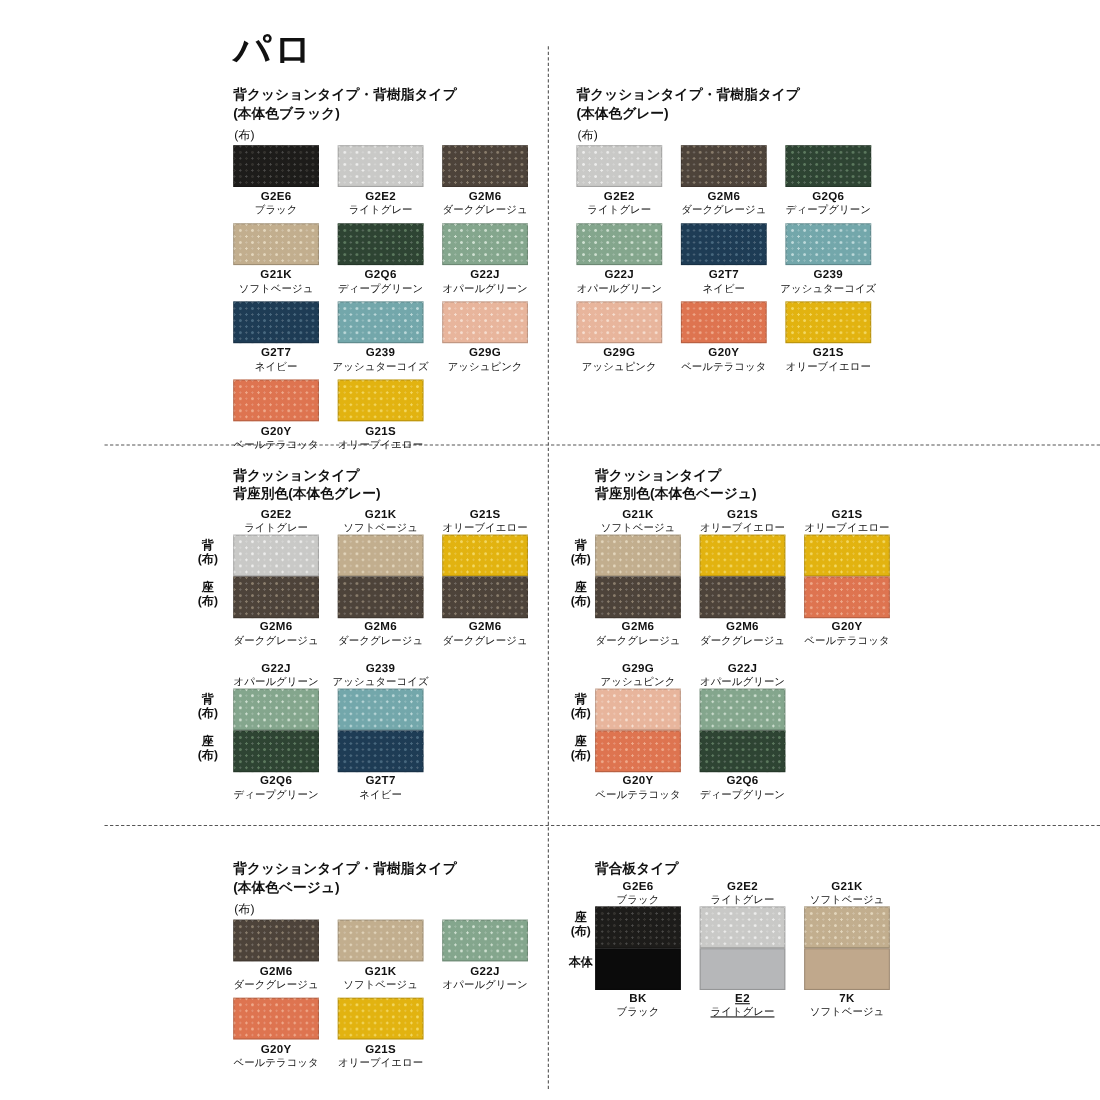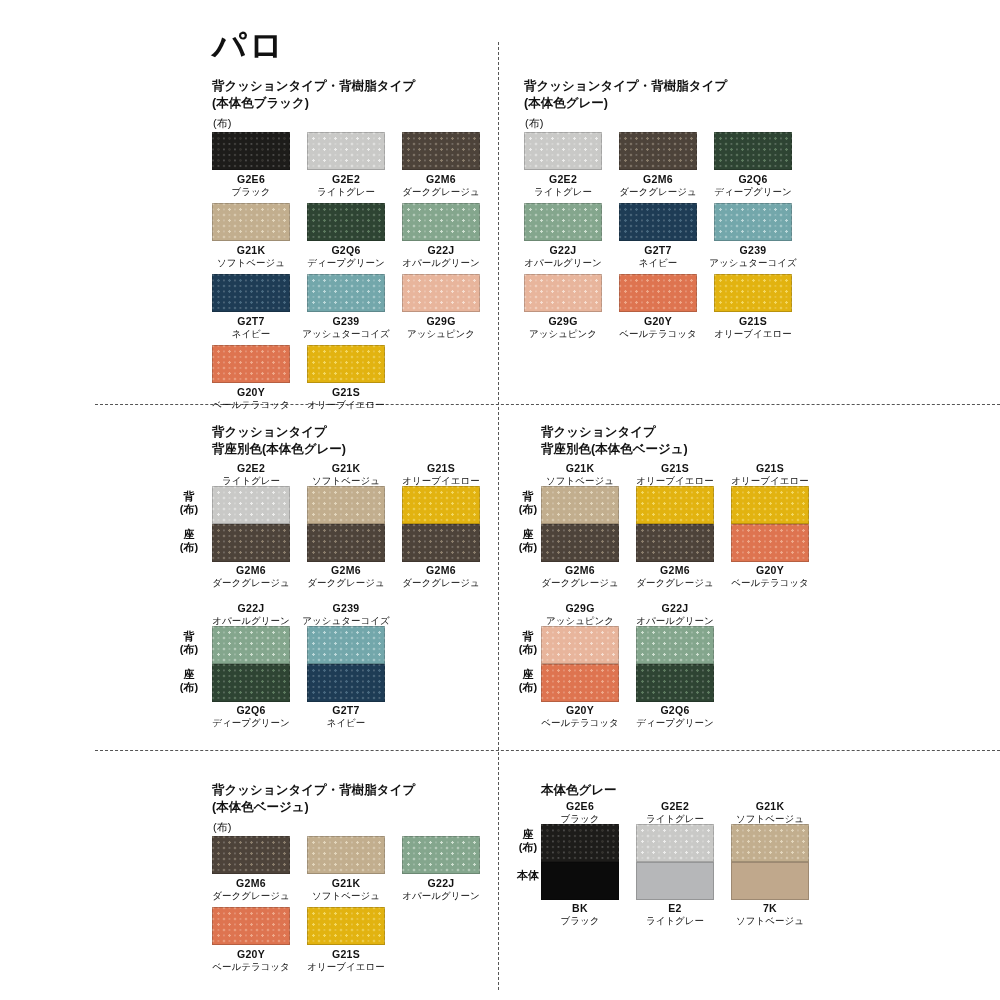--- a/index.html
+++ b/index.html
@@ -89,21 +89,21 @@
 
   <div class="sect-title" style="left:212px;top:424px;">背クッションタイプ
 背座別色(本体色グレー)</div>
   <div class="sect-title" style="left:541px;top:424px;">背クッションタイプ
 背座別色(本体色ベージュ)</div>
 
   <div class="sect-title" style="left:212px;top:782px;">背クッションタイプ・背樹脂タイプ
 (本体色ベージュ)</div>
   <div class="sub-nuno" style="left:213px;top:822px;">(布)</div>
 
-  <div class="sect-title" style="left:541px;top:782px;">本体色グレー</div>
+  <div class="sect-title" style="left:541px;top:782px;">背合板タイプ</div>
 
   <div id="layers">
       <div class="sw" style="left: 212px; top: 132px; background-color: rgb(29, 28, 26); background-image: radial-gradient(rgb(51, 49, 45) 1.1px, transparent 1.3px), radial-gradient(rgb(51, 49, 45) 0.9px, transparent 1.1px), radial-gradient(rgba(255, 255, 255, 0.2) 0.8px, transparent 1px); background-size: 11px 11px, 11px 11px, 5.5px 5.5px; background-position: 0px 0px, 5.5px 5.5px, 2.7px 2.7px;"></div>
       <div class="cap" style="left: 196px; top: 173px;">
         <span class="code">G2E6</span>
         <span class="nm">ブラック</span>
       </div>
       <div class="sw" style="left: 307px; top: 132px; background-color: rgb(201, 201, 199); background-image: radial-gradient(rgb(237, 237, 236) 1.1px, transparent 1.3px), radial-gradient(rgb(237, 237, 236) 0.9px, transparent 1.1px), radial-gradient(rgba(255, 255, 255, 0.2) 0.8px, transparent 1px); background-size: 11px 11px, 11px 11px, 5.5px 5.5px; background-position: 0px 0px, 5.5px 5.5px, 2.7px 2.7px;"></div>
       <div class="cap" style="left: 291px; top: 173px;">
         <span class="code">G2E2</span>
@@ -349,21 +349,21 @@
       <div class="cap" style="left: 525px; top: 902px;">
         <span class="code">BK</span>
         <span class="nm">ブラック</span>
       </div>
       <div class="cap" style="left: 620px; top: 800px;">
         <span class="code">G2E2</span>
         <span class="nm">ライトグレー</span>
       </div>
       <div class="sw" style="left: 636px; top: 824px; background-color: rgb(201, 201, 199); background-image: radial-gradient(rgb(237, 237, 236) 1.1px, transparent 1.3px), radial-gradient(rgb(237, 237, 236) 0.9px, transparent 1.1px), radial-gradient(rgba(255, 255, 255, 0.2) 0.8px, transparent 1px); background-size: 11px 11px, 11px 11px, 5.5px 5.5px; background-position: 0px 0px, 5.5px 5.5px, 2.7px 2.7px;"></div>
       <div class="sw solid" style="left: 636px; top: 862px; background: rgb(182, 183, 185);"></div>
-      <div class="cap" style="left: 620px; top: 902px;">
+      <div class="cap" style="left: 620px; top: 902px; text-decoration: underline;">
         <span class="code">E2</span>
         <span class="nm">ライトグレー</span>
       </div>
       <div class="cap" style="left: 715px; top: 800px;">
         <span class="code">G21K</span>
         <span class="nm">ソフトベージュ</span>
       </div>
       <div class="sw" style="left: 731px; top: 824px; background-color: rgb(194, 174, 142); background-image: radial-gradient(rgb(227, 214, 188) 1.1px, transparent 1.3px), radial-gradient(rgb(227, 214, 188) 0.9px, transparent 1.1px), radial-gradient(rgba(255, 255, 255, 0.2) 0.8px, transparent 1px); background-size: 11px 11px, 11px 11px, 5.5px 5.5px; background-position: 0px 0px, 5.5px 5.5px, 2.7px 2.7px;"></div>
       <div class="sw solid" style="left: 731px; top: 862px; background: rgb(192, 168, 140);"></div>
       <div class="cap" style="left: 715px; top: 902px;">

